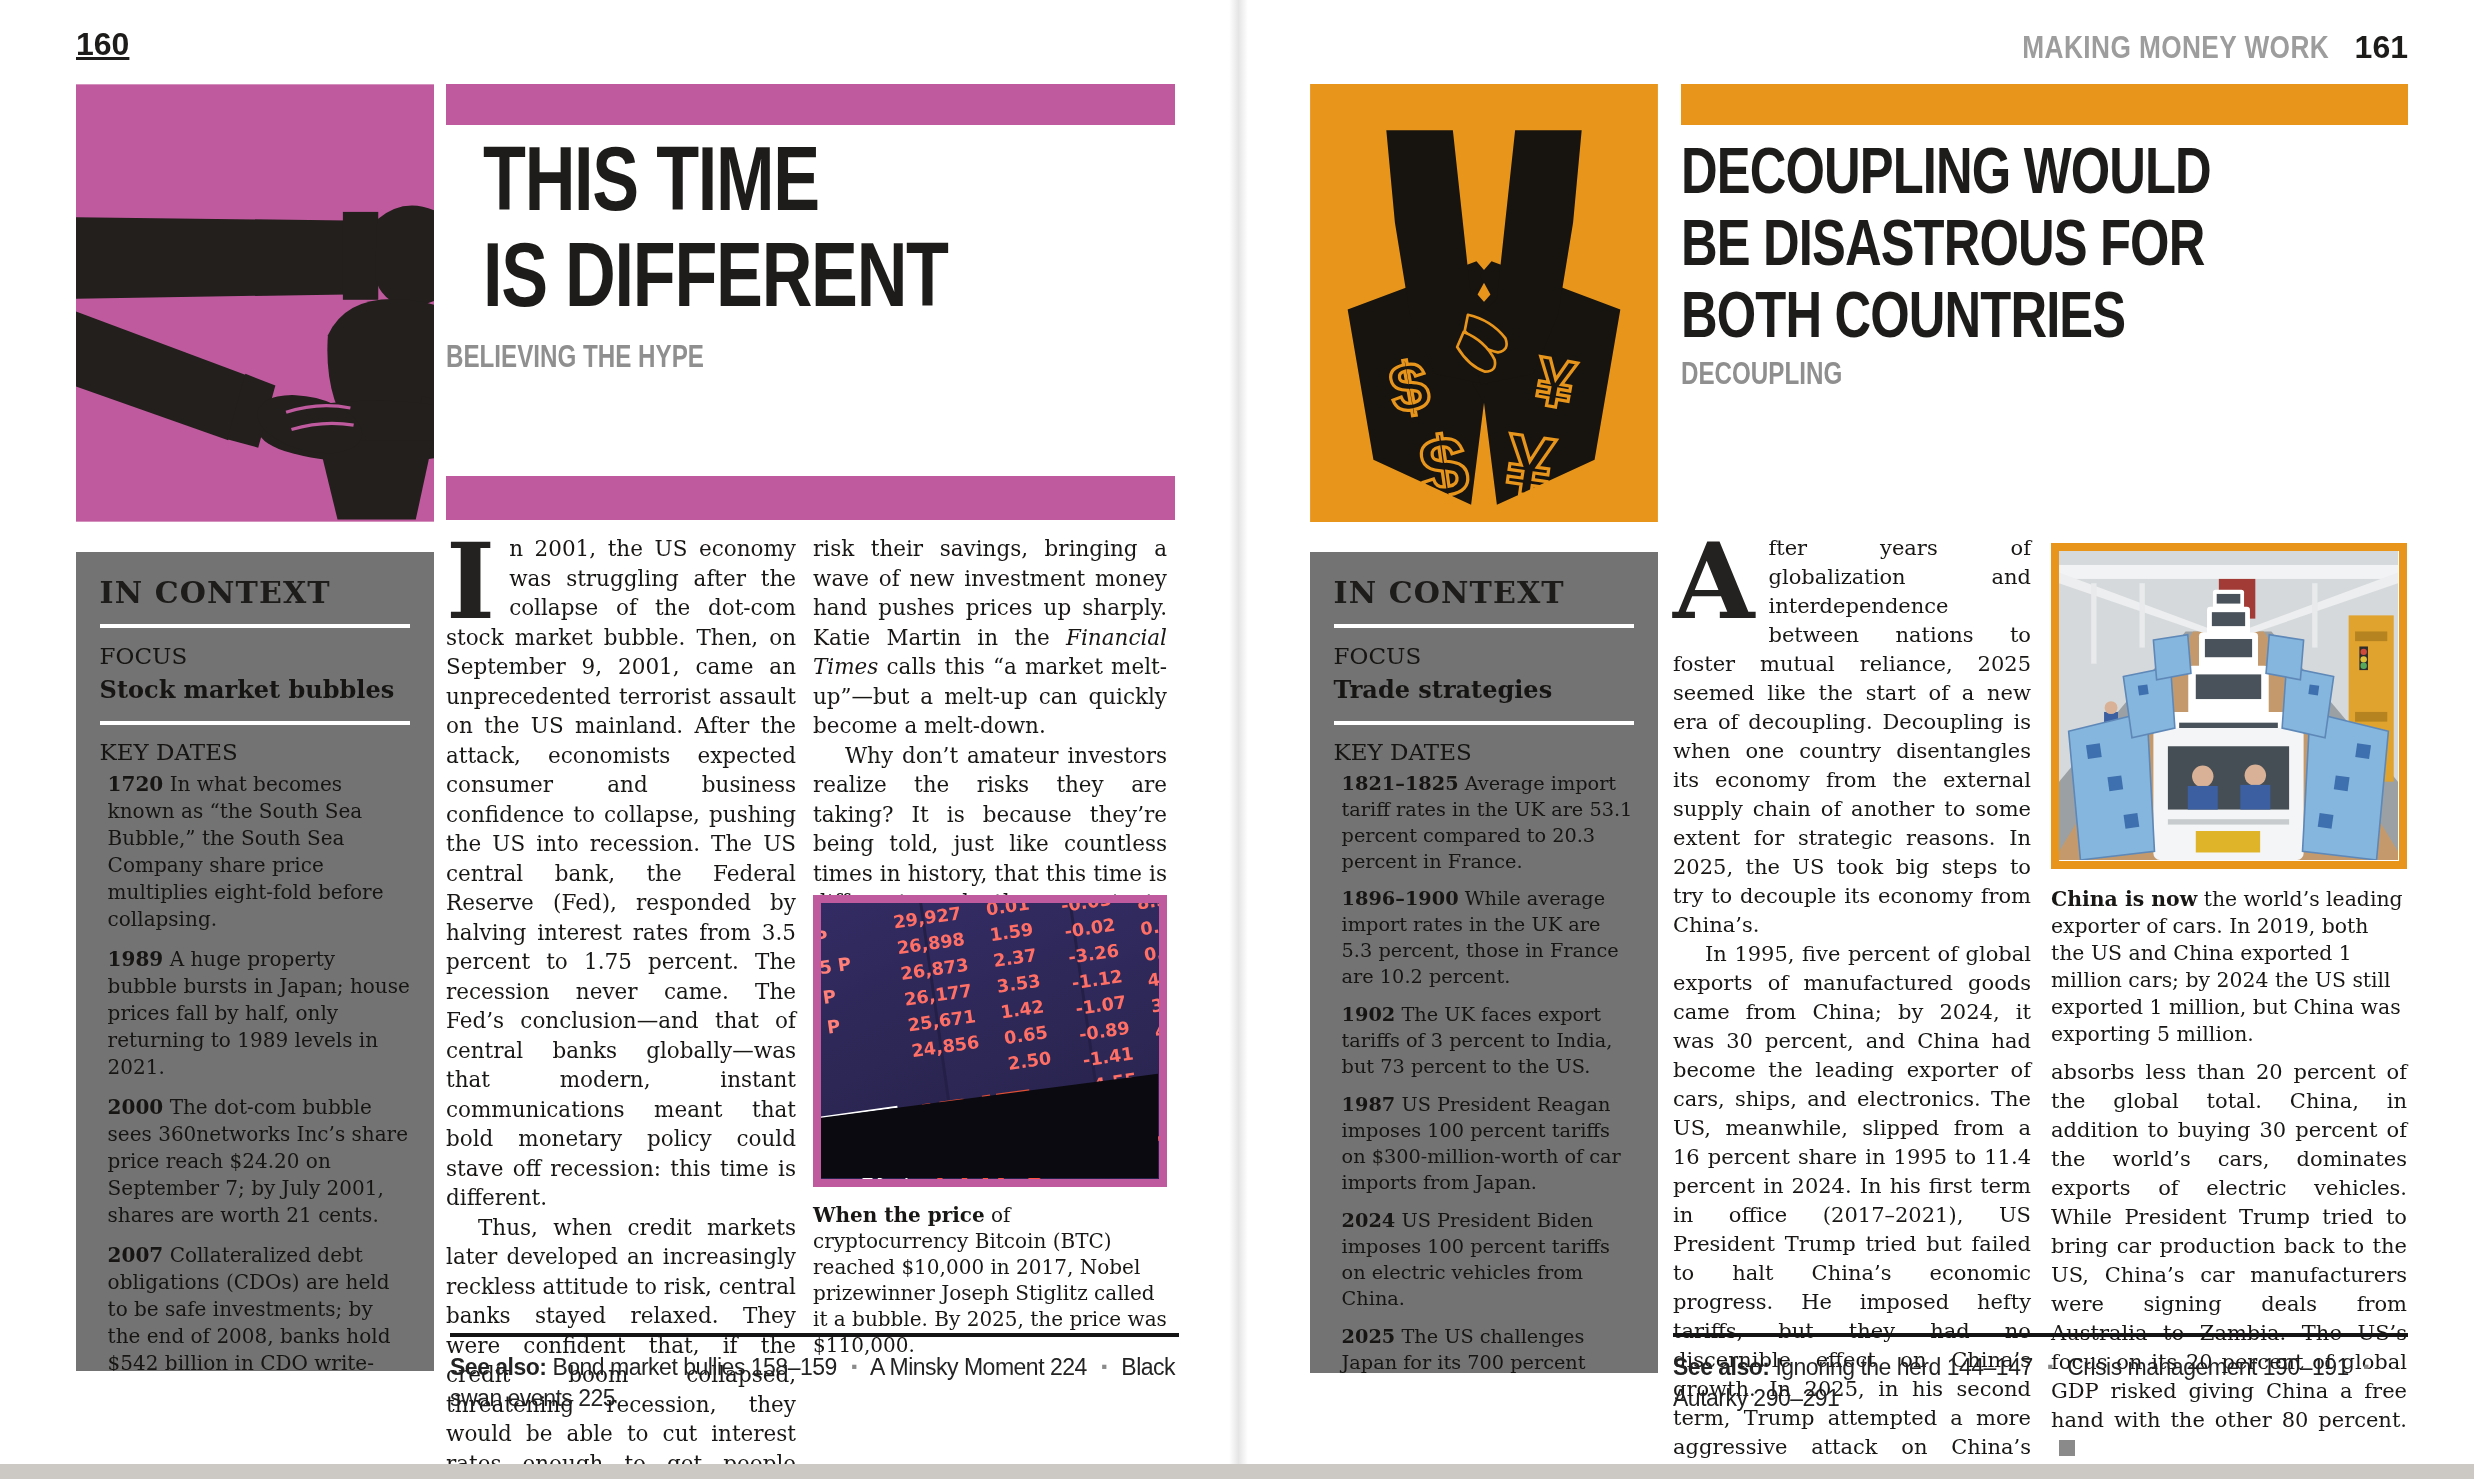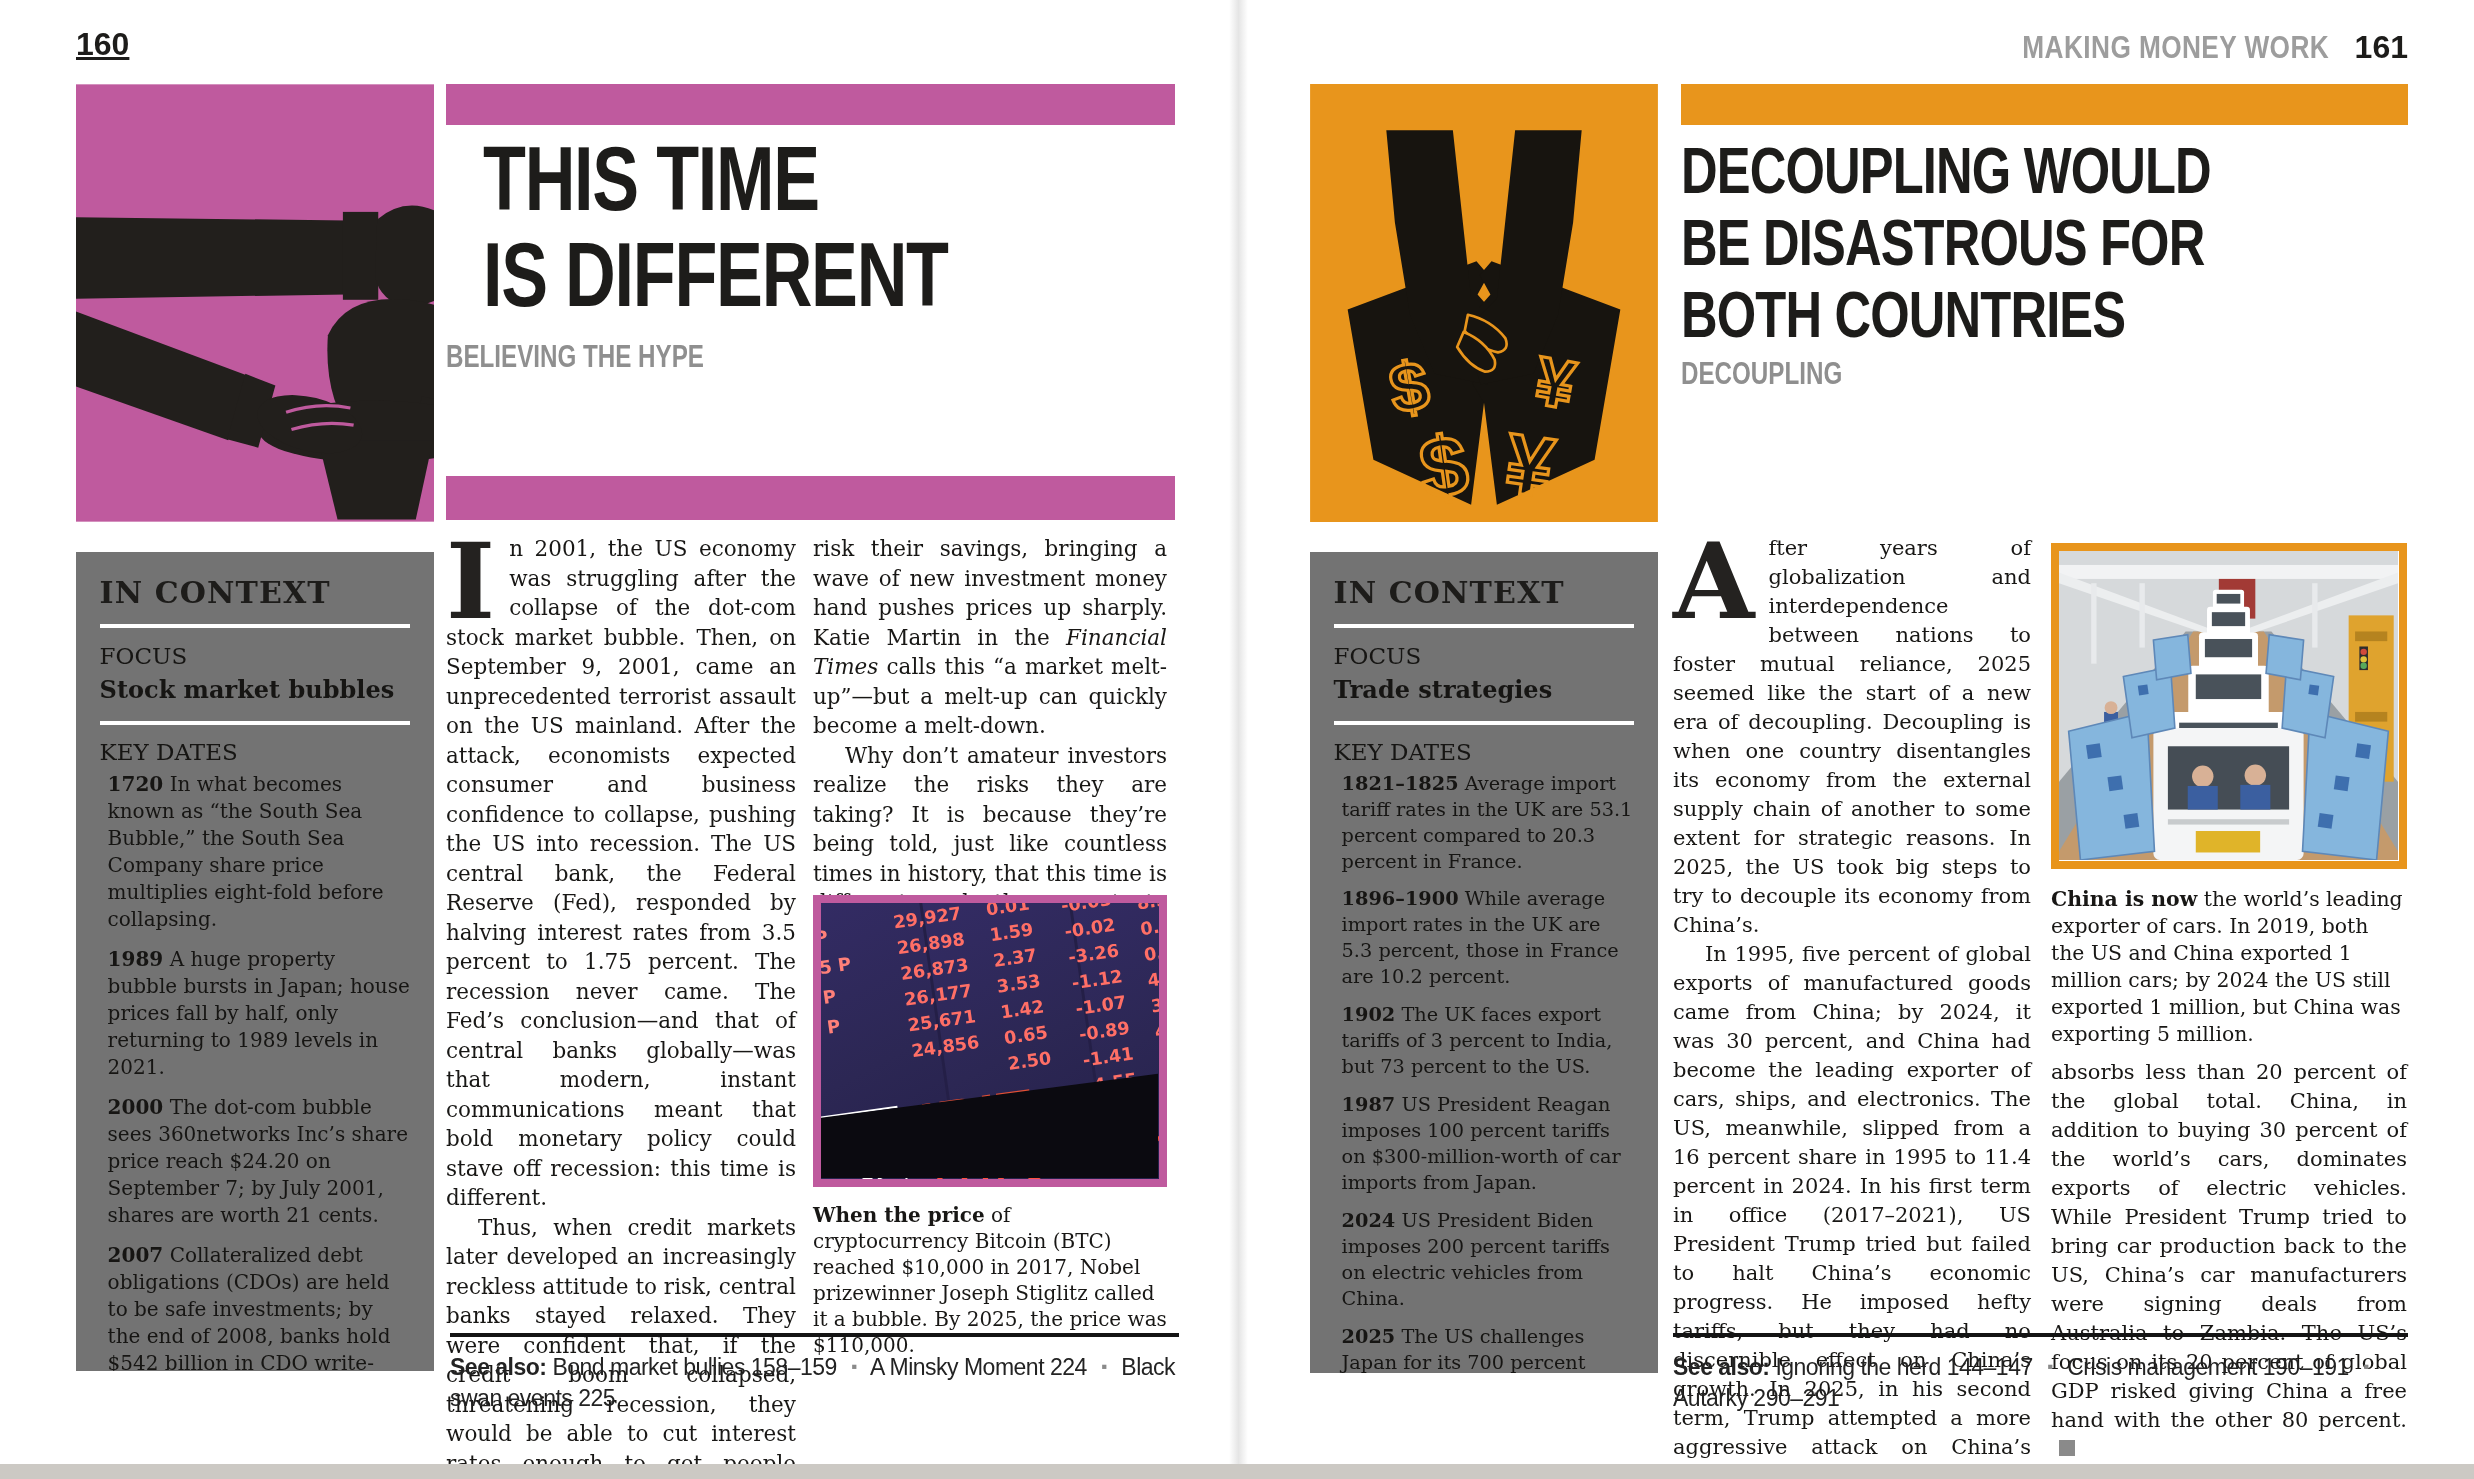--- a/index.html
+++ b/index.html
@@ -243,21 +243,21 @@
     <p class="ic-head">IN CONTEXT</p>
     <div class="wrule"></div>
     <p class="focus-label">FOCUS</p>
     <p class="focus-value">Trade strategies</p>
     <div class="wrule"></div>
     <p class="kd-label">KEY DATES</p>
     <p class="kd"><b>1821–1825</b> <span>Average import tariff rates in the UK are 53.1 percent compared to 20.3 percent in France.</span></p>
     <p class="kd"><b>1896–1900</b> <span>While average import rates in the UK are 5.3 percent, those in France are 10.2 percent.</span></p>
     <p class="kd"><b>1902</b> <span>The UK faces export tariffs of 3 percent to India, but 73 percent to the US.</span></p>
     <p class="kd"><b>1987</b> <span>US President Reagan imposes 100 percent tariffs on $300-million-worth of car imports from Japan.</span></p>
-    <p class="kd"><b>2024</b> <span>US President Biden imposes 200 percent tariffs on electric vehicles from China.</span></p>
+    <p class="kd"><b>2024</b> <span>US President Biden imposes 100 percent tariffs on electric vehicles from China.</span></p>
     <p class="kd"><b>2025</b> <span>The US challenges Japan for its 700 percent tariff on rice. This is a red herring, however, as Japan’s average import tariffs are 4.3 percent.</span></p>
   </div>
 
   <div class="abs bodycol-r" style="left:1673px;top:534px;width:358px;">
     <p><span class="dropcap">A</span><span>fter years of globalization and interdependence between nations to foster mutual reliance, 2025 seemed like the start of a new era of decoupling. Decoupling is when one country disentangles its economy from the external supply chain of another to some extent for strategic reasons. In 2025, the US took big steps to try to decouple its economy from China’s.</span></p>
     <p class="ind">In 1995, five percent of global exports of manufactured goods came from China; by 2024, it was 30 percent, and China had become the leading exporter of cars, ships, and electronics. The US, meanwhile, slipped from a 16 percent share in 1995 to 11.4 percent in 2024. In his first term in office (2017–2021), US President Trump tried but failed to halt China’s economic progress. He imposed hefty tariffs, but they had no discernible effect on China’s growth. In 2025, in his second term, Trump attempted a more aggressive attack on China’s dominance.</p>
 
   </div>
 
   <div class="abs photo" style="left:2051px;top:543px;width:356px;height:326px;border:8.6px solid #e8951c;">

